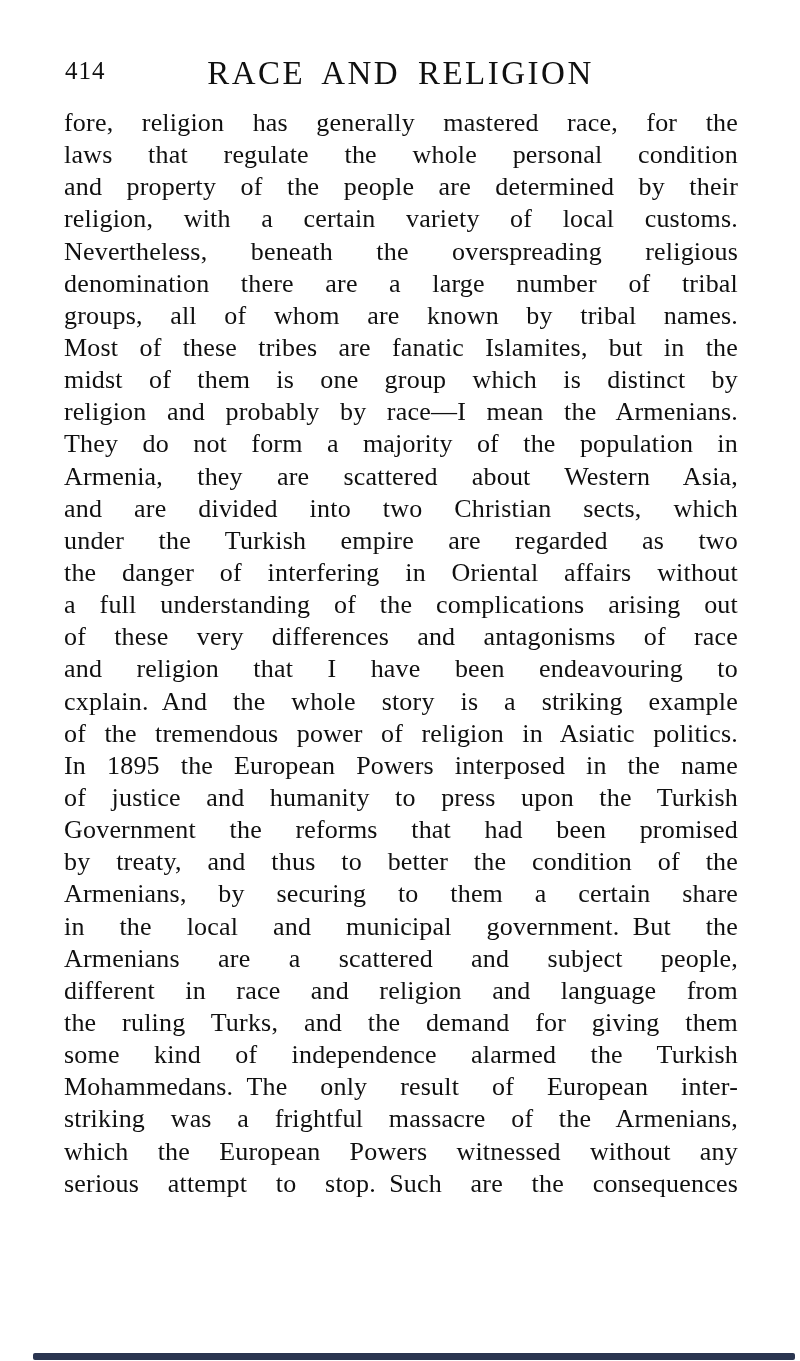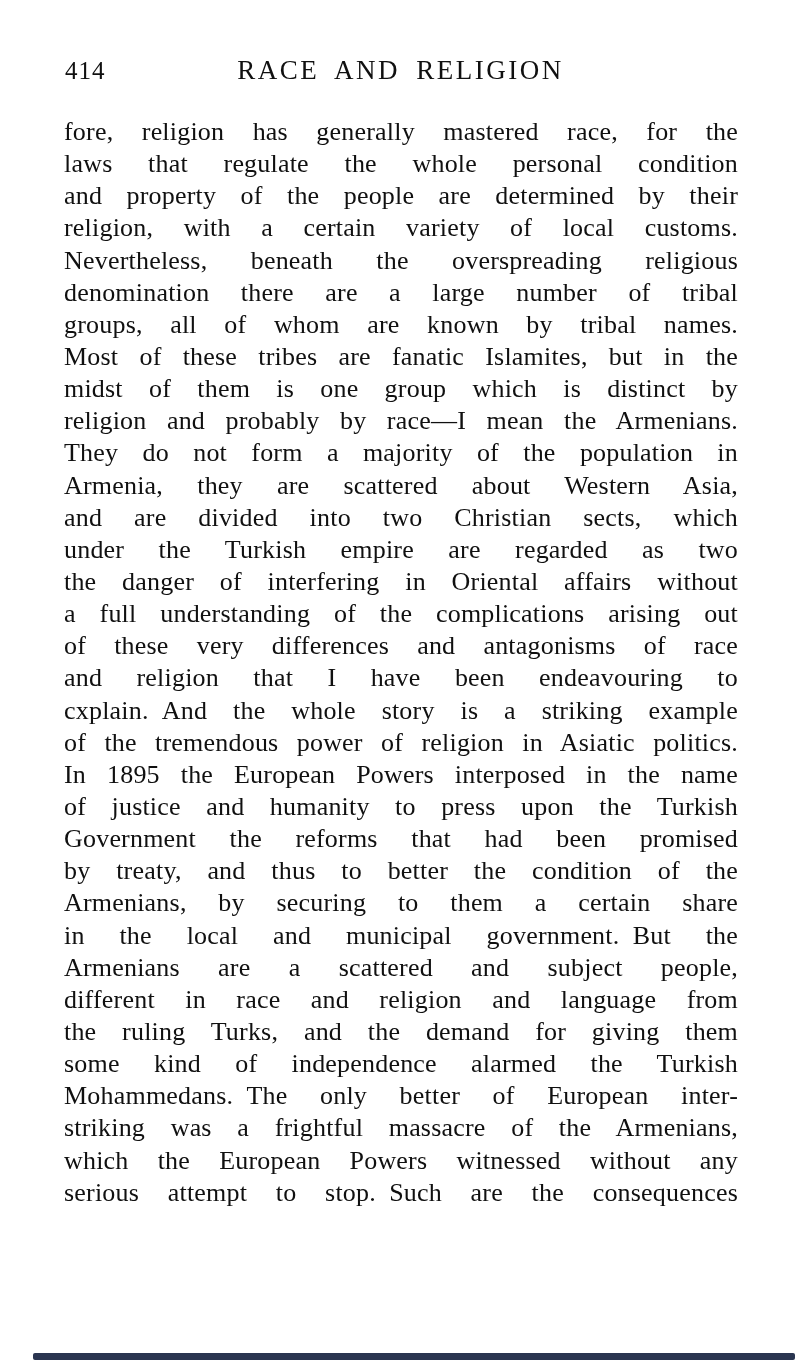--- a/index.html
+++ b/index.html
@@ -35,27 +35,27 @@
   .page-number {
     position: absolute;
     left: 1px;
     top: 2px;
     font-size: 25px;
     letter-spacing: 1px;
   }
   .running-title {
     display: block;
     text-align: center;
-    font-size: 27px;
+    font-size: 33px;
     letter-spacing: 2.5px;
     word-spacing: 7px;
   }
   .body-text {
     position: absolute;
-    top: 116px;
+    top: 107px;
     left: 64px;
     width: 674px;
   }
   .text-line {
     height: 32.15px;
     font-size: 26px;
     line-height: 32.15px;
     text-align: justify;
     text-align-last: justify;
     text-justify: inter-word;
@@ -105,20 +105,20 @@
       <div class="text-line">In 1895 the European Powers interposed in the name</div>
       <div class="text-line">of justice and humanity to press upon the Turkish</div>
       <div class="text-line">Government the reforms that had been promised</div>
       <div class="text-line">by treaty, and thus to better the condition of the</div>
       <div class="text-line">Armenians, by securing to them a certain share</div>
       <div class="text-line">in the local and municipal government. But the</div>
       <div class="text-line">Armenians are a scattered and subject people,</div>
       <div class="text-line">different in race and religion and language from</div>
       <div class="text-line">the ruling Turks, and the demand for giving them</div>
       <div class="text-line">some kind of independence alarmed the Turkish</div>
-      <div class="text-line">Mohammedans. The only better of European inter-</div>
+      <div class="text-line">Mohammedans. The only result of European inter-</div>
       <div class="text-line">striking was a frightful massacre of the Armenians,</div>
       <div class="text-line">which the European Powers witnessed without any</div>
       <div class="text-line">serious attempt to stop. Such are the consequences</div>
     </div>
 
   <div class="bottom-edge"></div>
 </div>
 
 </body></html>

